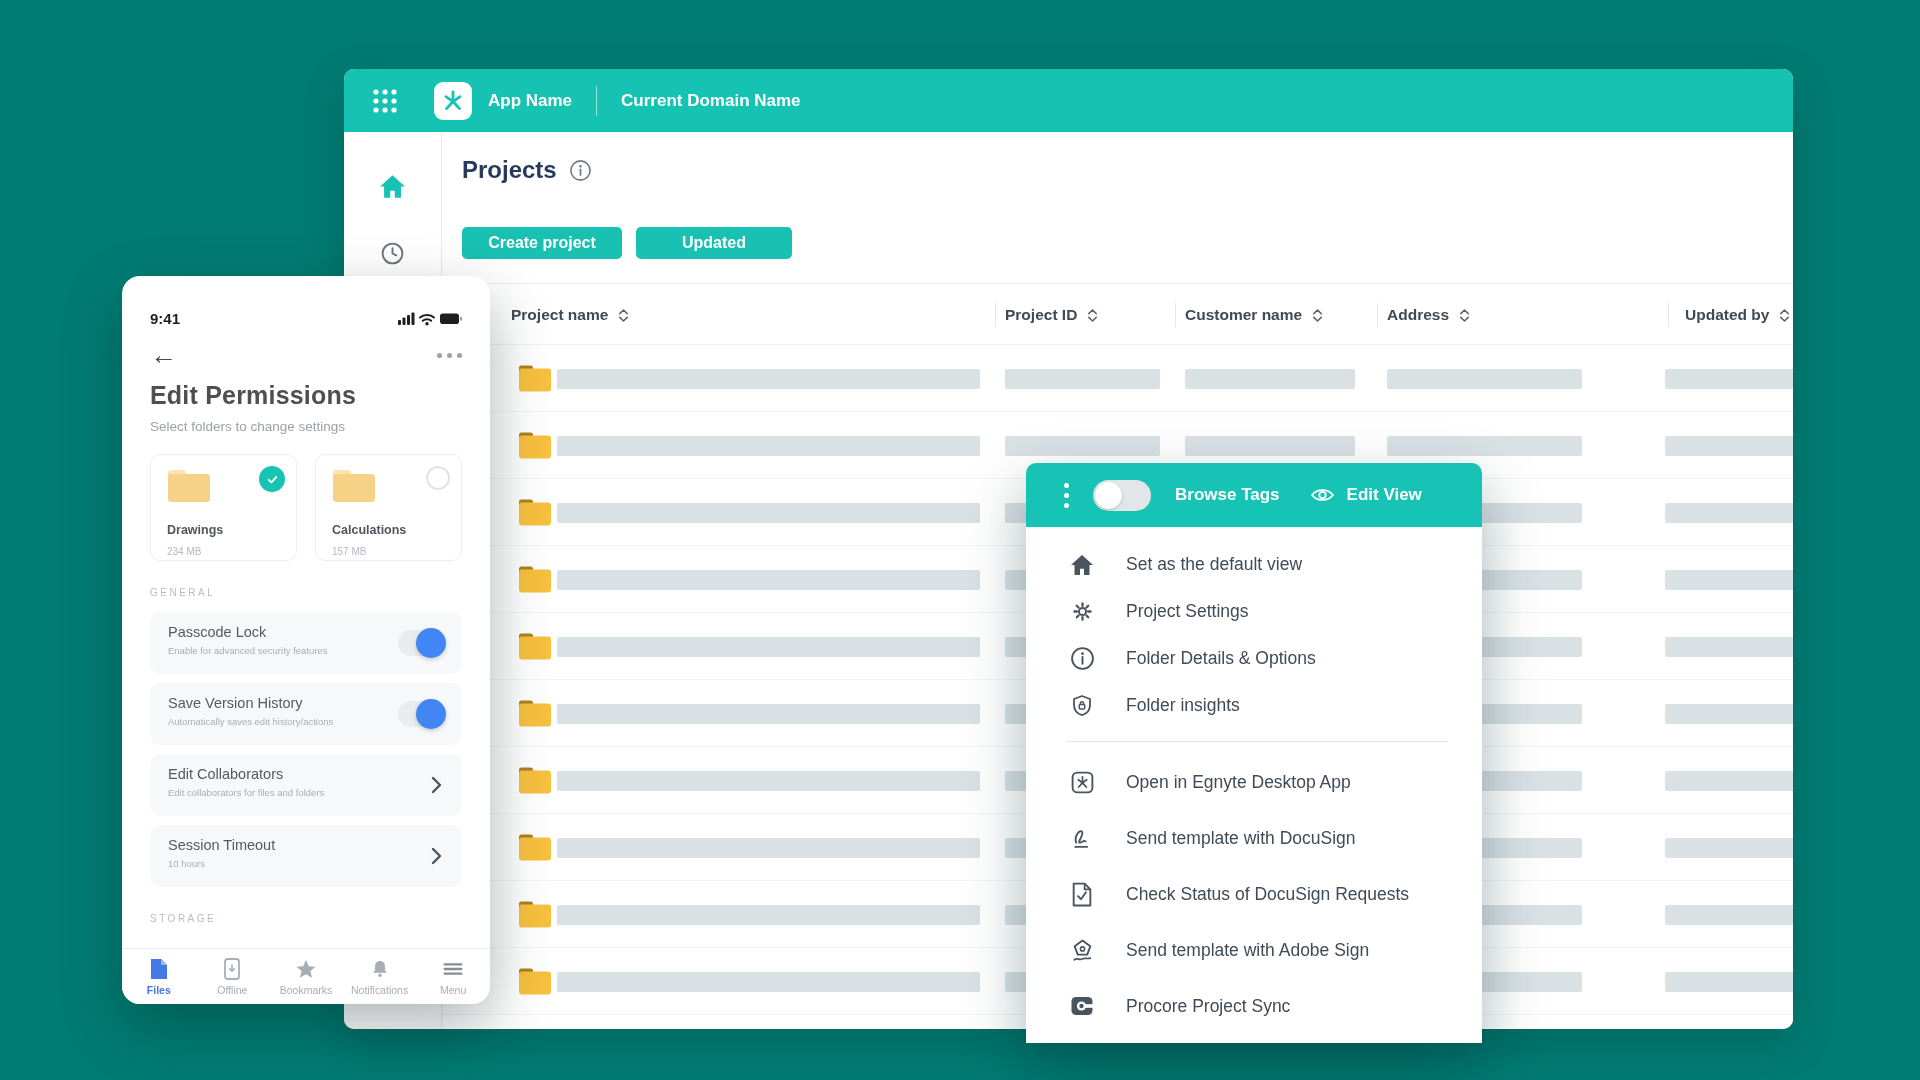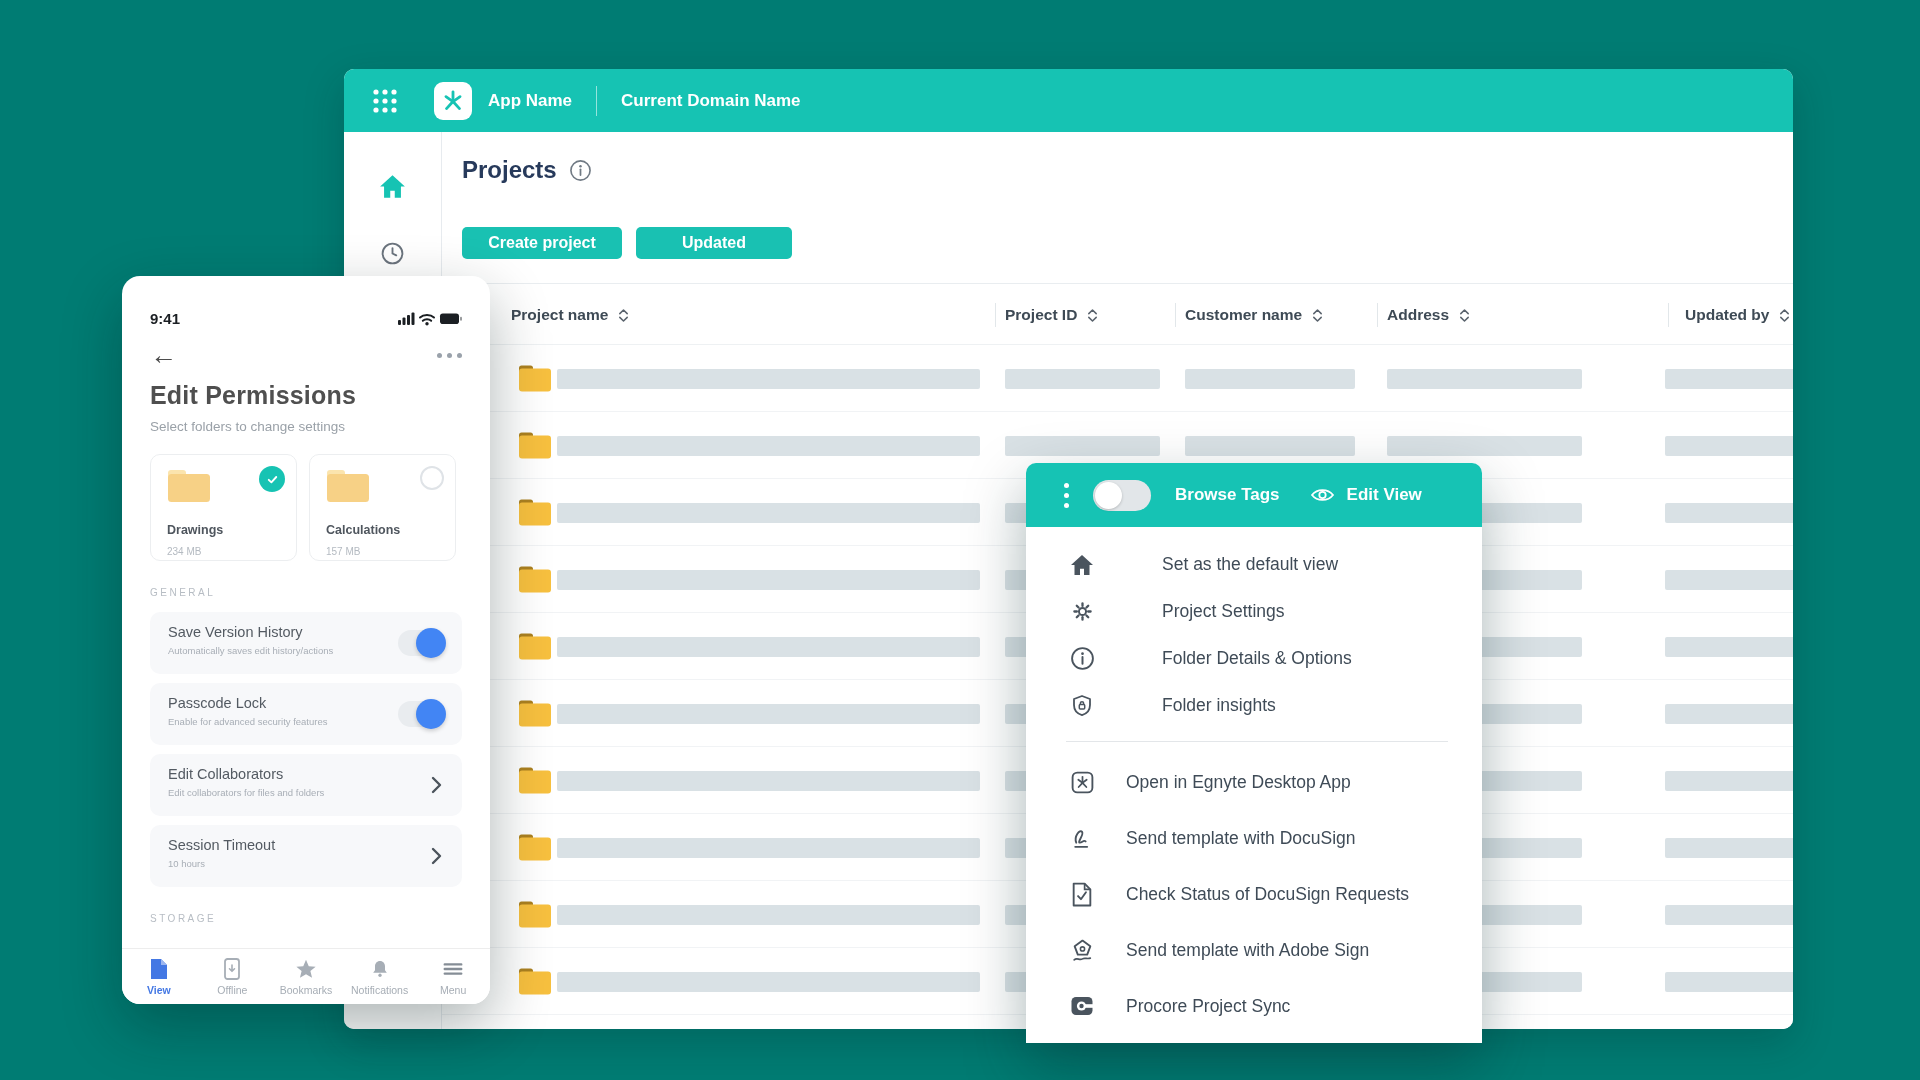--- a/index.html
+++ b/index.html
@@ -52,21 +52,21 @@
     border-radius:18px; box-shadow:0 22px 60px rgba(0,25,25,.32); padding:0 28px; overflow:hidden; z-index:5; }
   .p-status { margin-top:34px; display:flex; justify-content:space-between; align-items:center; }
   .p-time { font-size:15px; font-weight:700; color:#1b1f23; }
   .p-nav { margin-top:14px; display:flex; justify-content:space-between; align-items:center; height:28px; }
   .back-arrow { font-size:27px; color:#4c4c4c; line-height:26px; cursor:pointer; }
   .dots3 { display:flex; gap:5px; cursor:pointer; }
   .dots3 i { width:5px; height:5px; border-radius:50%; background:#9aa2ab; }
   .p-title { margin-top:12px; font-size:25px; font-weight:700; color:#4f4f4f; letter-spacing:.2px; }
   .p-sub { margin-top:9px; font-size:13.5px; color:#9aa1a8; }
 
-  .folder-cards { margin-top:20px; display:flex; gap:12px; }
+  .folder-cards { margin-top:20px; display:flex; gap:18px; }
   .f-card { position:relative; width:147px; height:107px; border:1px solid #eceef0; border-radius:10px;
     padding:14px 16px; cursor:pointer; background:#fff; }
   .f-card .fname { margin-top:16px; font-size:12.5px; font-weight:700; color:#4f565e; }
   .f-card .fsize { margin-top:9px; font-size:10px; color:#b4bac1; }
   .check-badge { position:absolute; top:11px; right:11px; width:26px; height:26px; border-radius:50%;
     background:#17C3B3; display:flex; align-items:center; justify-content:center; }
   .radio-empty { position:absolute; top:11px; right:11px; width:24px; height:24px; border-radius:50%;
     border:2px solid #dfe3e7; background:#fff; }
 
   .p-section { margin-top:26px; font-size:10px; font-weight:400; letter-spacing:2.5px; color:#b7bdc4; }
@@ -94,21 +94,21 @@
   .kebab i { width:5px; height:5px; border-radius:50%; background:#fff; }
   .ctx-toggle { position:relative; width:58px; height:31px; background:#e2e6e9; border-radius:16px; margin-left:24px; cursor:pointer; }
   .ctx-toggle .knob { position:absolute; left:2px; top:2px; width:27px; height:27px; border-radius:50%; background:#fff;
     box-shadow:0 1px 3px rgba(0,0,0,.2); }
   .ctx-hlabel { color:#fff; font-size:17px; font-weight:700; margin-left:24px; cursor:pointer; }
   .editview { display:flex; align-items:center; gap:12px; margin-left:30px; cursor:pointer; }
   .editview .ctx-hlabel { margin-left:0; }
 
   .ctx-body { padding-top:14px; background:#fff; }
   .ctx-item { display:flex; align-items:center; padding-left:42px; cursor:pointer; }
-  .ctx-item.g1 { height:47px;gap:36px; }
+  .ctx-item.g1 { height:47px; }
   .ctx-item.g2 { height:56px; }
   .ctx-item .ico { width:28px; display:flex; justify-content:center; }
   .ctx-item .lbl { margin-left:30px; font-size:17.5px; color:#3F4B57; }
   .ctx-divider { border-top:1px solid #e3e6e9; margin:12px 34px 12px 40px; }
 </style>
 </head>
 <body>
 
 <div class="stage">
 
@@ -394,29 +394,29 @@
         </svg>
         <div class="radio-empty"></div>
         <div class="fname">Calculations</div>
         <div class="fsize">157 MB</div>
       </div>
     </div>
 
     <div class="p-section">GENERAL</div>
 
     <div class="s-card">
+      <div class="s-title">Passcode Lock</div>
+      <div class="s-sub">Enable for advanced security features</div>
+      <div class="toggle">
+          <div class="knob"></div>
+        </div>
+    </div>
+    <div class="s-card">
       <div class="s-title">Save Version History</div>
       <div class="s-sub">Automatically saves edit history/actions</div>
-      <div class="toggle">
-          <div class="knob"></div>
-        </div>
-    </div>
-    <div class="s-card">
-      <div class="s-title">Passcode Lock</div>
-      <div class="s-sub">Enable for advanced security features</div>
       <div class="toggle">
           <div class="knob"></div>
         </div>
     </div>
     <div class="s-card">
       <div class="s-title">Edit Collaborators</div>
       <div class="s-sub">Edit collaborators for files and folders</div>
       <svg class="chev" width="11" height="18" viewBox="0 0 11 18">
         <path d="M2 2 L9 9 L2 16" fill="none" stroke="#4c545c" stroke-width="2.4" stroke-linecap="round" stroke-linejoin="round"></path>
         </svg>
@@ -430,21 +430,21 @@
     </div>
 
     <div class="p-section">STORAGE</div>
 
     <div class="p-tabbar">
       <div class="tab active">
         <svg width="18" height="22" viewBox="0 0 18 22">
           <path d="M1 1 H11 L17 7 V21 H1 Z" fill="#4478E4"></path>
           <path d="M11 1 L17 7 H11 Z" fill="#9cb6ef"></path>
         </svg>
-        <div class="tlabel">View</div>
+        <div class="tlabel">Files</div>
       </div>
       <div class="tab">
         <svg width="16" height="22" viewBox="0 0 16 22">
           <rect x="1" y="1" width="14" height="20" rx="2.5" fill="none" stroke="#a7aeb6" stroke-width="1.8"></rect>
           <path d="M8 7 V13 M5.5 10.8 L8 13.3 L10.5 10.8" fill="none" stroke="#a7aeb6" stroke-width="1.6" stroke-linecap="round" stroke-linejoin="round"></path>
         </svg>
         <div class="tlabel">Offline</div>
       </div>
       <div class="tab">
         <svg width="22" height="22" viewBox="0 0 24 24">

